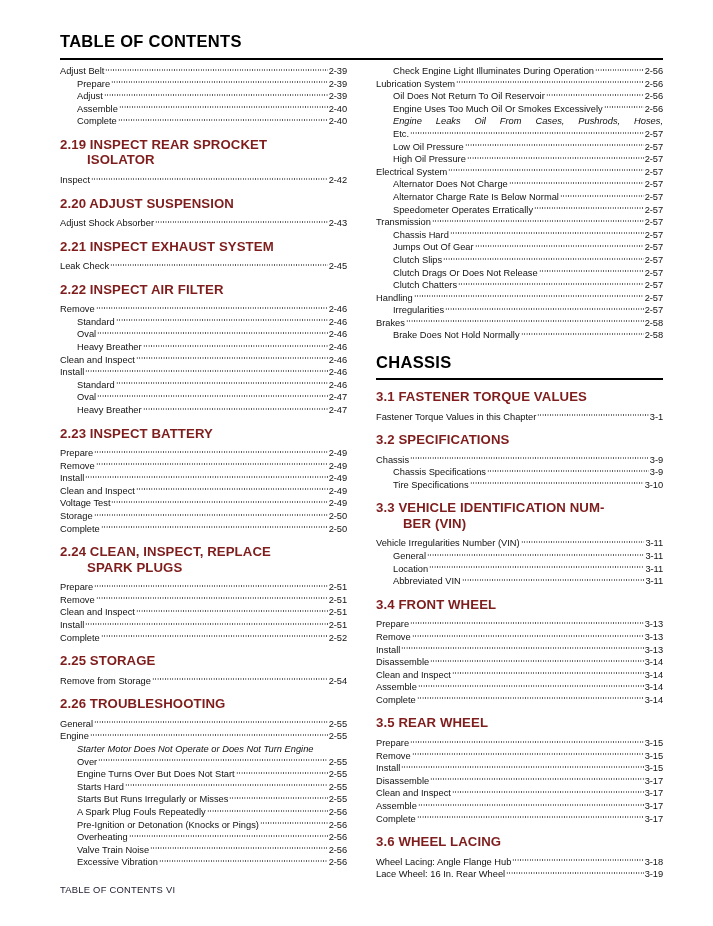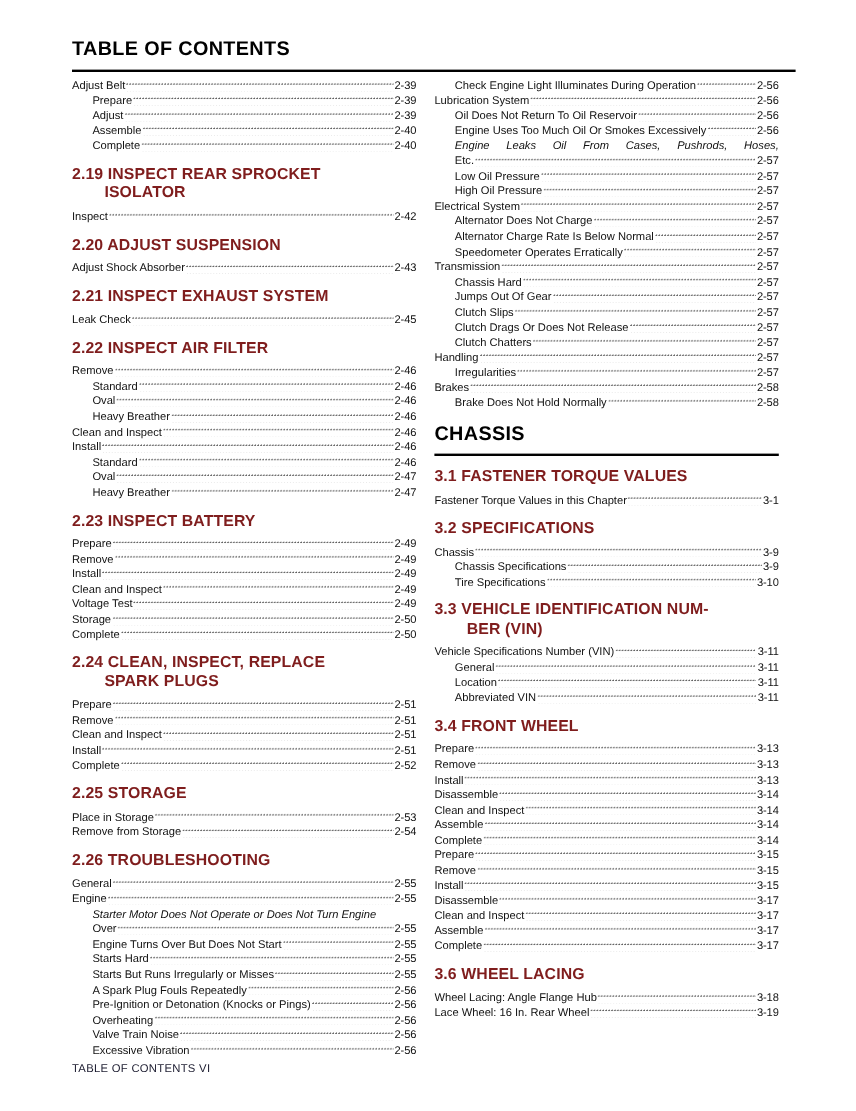--- a/index.html
+++ b/index.html
@@ -31,21 +31,21 @@
     margin-bottom:5px;
   }
 
   
   .columns {
     display:flex;
     width:603px;
     align-items:flex-start;
   }
   .col { width:287px; }
-  .col-left  { margin-right:15px; }
+  .col-left  { margin-right:29px; }
 
   
   .chapter-banner {
     font-size:16.5px;
     font-weight:bold;
     letter-spacing:0.3px;
     color:#000;
     margin-top:11px;
     margin-bottom:6px;
   }
@@ -272,25 +272,20 @@
           <span class="leader"></span>
           <span class="pageno">2-51</span>
         </div>
         <div class="entry">
           <span class="label">Complete</span>
           <span class="leader"></span>
           <span class="pageno">2-52</span>
         </div>
         <div class="section-head">2.25 STORAGE</div>
         <div class="entry">
-          <span class="label">Place in Storage</span>
-          <span class="leader"></span>
-          <span class="pageno">2-53</span>
-        </div>
-        <div class="entry">
           <span class="label">Remove from Storage</span>
           <span class="leader"></span>
           <span class="pageno">2-54</span>
         </div>
         <div class="section-head">2.26 TROUBLESHOOTING</div>
         <div class="entry">
           <span class="label">General</span>
           <span class="leader"></span>
           <span class="pageno">2-55</span>
         </div>
@@ -476,21 +471,21 @@
           <span class="leader"></span>
           <span class="pageno">3-9</span>
         </div>
         <div class="entry lvl1">
           <span class="label">Tire Specifications</span>
           <span class="leader"></span>
           <span class="pageno">3-10</span>
         </div>
         <div class="section-head">3.3 VEHICLE IDENTIFICATION NUM-<span class="cont">BER (VIN)</span></div>
         <div class="entry">
-          <span class="label">Vehicle Specifications Number (VIN)</span>
+          <span class="label">Vehicle Irregularities Number (VIN)</span>
           <span class="leader"></span>
           <span class="pageno">3-11</span>
         </div>
         <div class="entry lvl1">
           <span class="label">General</span>
           <span class="leader"></span>
           <span class="pageno">3-11</span>
         </div>
         <div class="entry lvl1">
           <span class="label">Location</span>
@@ -531,20 +526,21 @@
         <div class="entry">
           <span class="label">Assemble</span>
           <span class="leader"></span>
           <span class="pageno">3-14</span>
         </div>
         <div class="entry">
           <span class="label">Complete</span>
           <span class="leader"></span>
           <span class="pageno">3-14</span>
         </div>
+        <div class="section-head">3.5 REAR WHEEL</div>
         <div class="entry">
           <span class="label">Prepare</span>
           <span class="leader"></span>
           <span class="pageno">3-15</span>
         </div>
         <div class="entry">
           <span class="label">Remove</span>
           <span class="leader"></span>
           <span class="pageno">3-15</span>
         </div>

